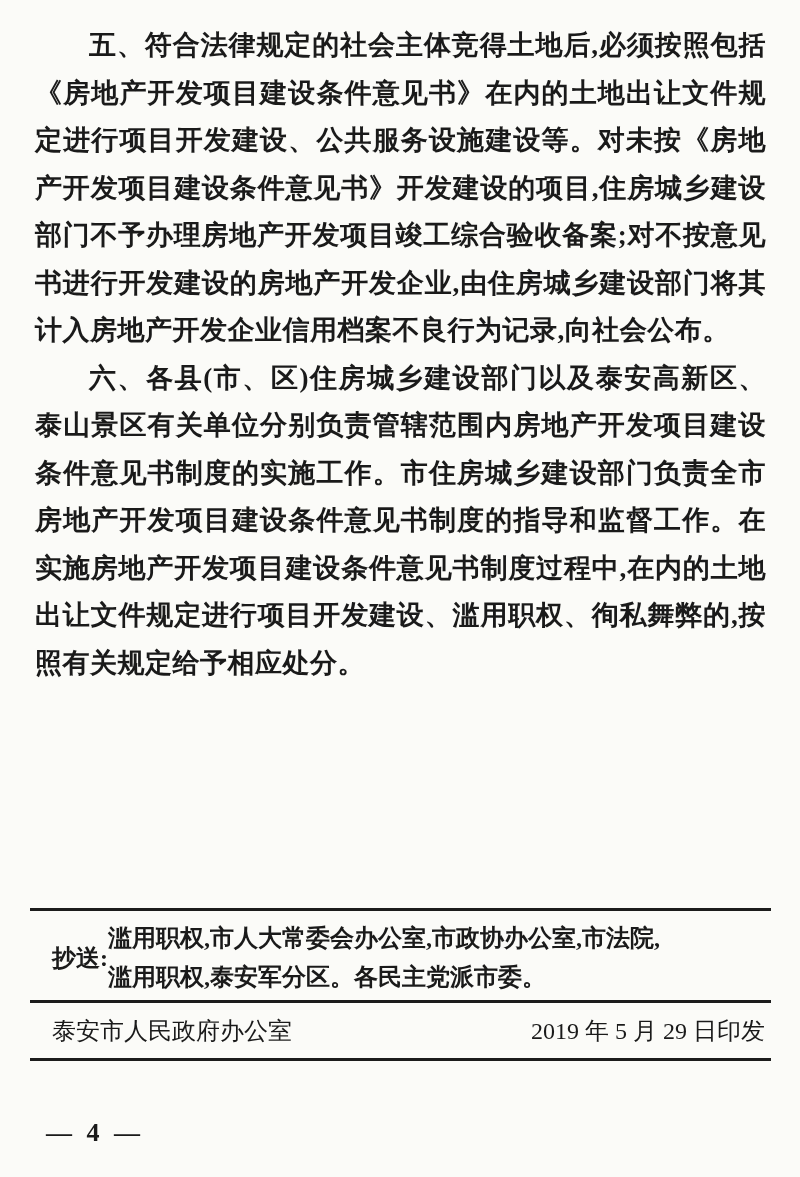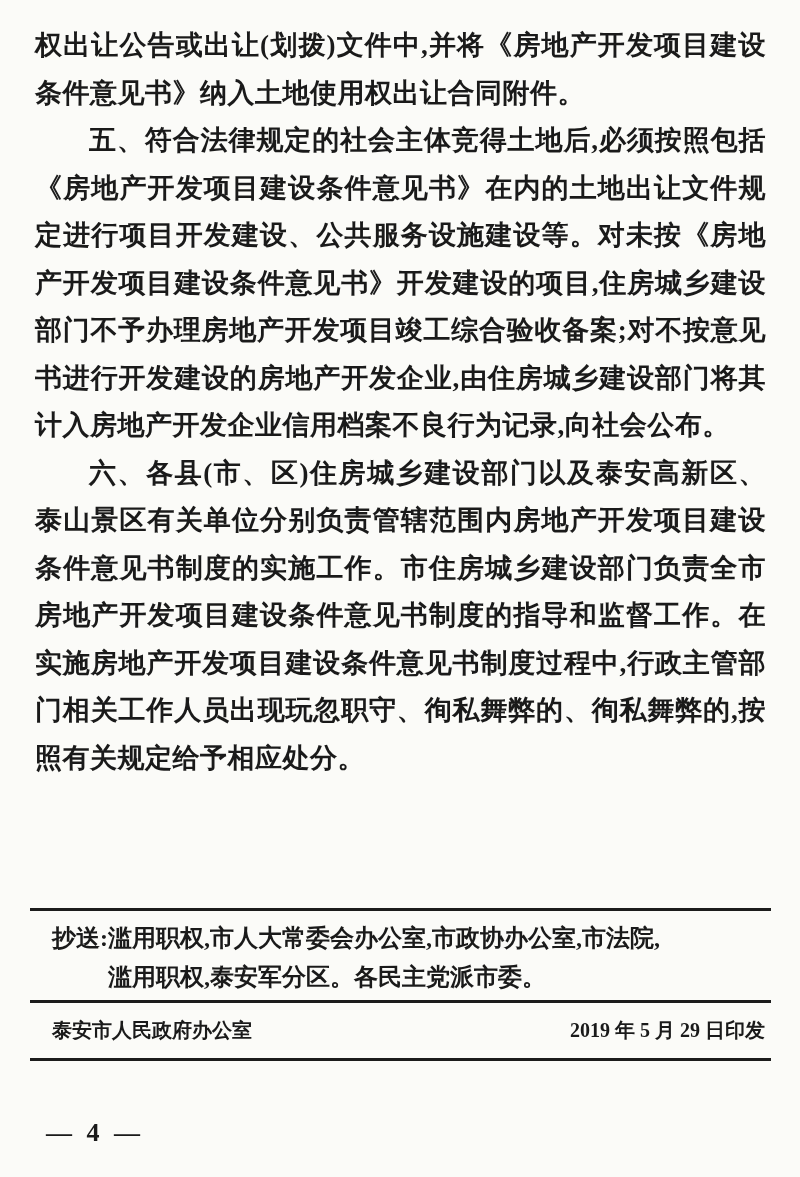--- a/index.html
+++ b/index.html
@@ -39,50 +39,50 @@
   .rule {
     height: 3px;
     background: #1c1c1c;
   }
   .cc-row {
     display: flex;
     padding: 8px 0 0 22px;
     font-size: 24px;
     font-weight: 600;
     line-height: 39px;
+    align-items: center;
   }
   .cc-label { white-space: nowrap; }
   .cc-lines div { white-space: nowrap; }
   .cc-spacer { height: 3px; }
   .issuer-row {
     display: flex;
     justify-content: space-between;
     align-items: center;
     height: 55px;
     padding: 0 6px 0 22px;
-    font-size: 20px;
-    font-weight: 700;
+    font-size: 24px;
+    font-weight: 400;
   }
   .page-number {
     position: absolute;
     left: 46px; top: 1118px;
     font-size: 26px;
     font-weight: 600;
     letter-spacing: 4px;
   }
 </style>
 </head>
 <body>
 
 <div class="page">
 
   <div class="body-text">
-    <p>权出让公告或出让(划拨)文件中,并将《房地产开发项目建设条件意见书》纳入土地使用权出让合同附件。</p>
     <p class="indent">五、符合法律规定的社会主体竞得土地后,必须按照包括《房地产开发项目建设条件意见书》在内的土地出让文件规定进行项目开发建设、公共服务设施建设等。对未按《房地产开发项目建设条件意见书》开发建设的项目,住房城乡建设部门不予办理房地产开发项目竣工综合验收备案;对不按意见书进行开发建设的房地产开发企业,由住房城乡建设部门将其计入房地产开发企业信用档案不良行为记录,向社会公布。</p>
-    <p class="indent">六、各县(市、区)住房城乡建设部门以及泰安高新区、泰山景区有关单位分别负责管辖范围内房地产开发项目建设条件意见书制度的实施工作。市住房城乡建设部门负责全市房地产开发项目建设条件意见书制度的指导和监督工作。在实施房地产开发项目建设条件意见书制度过程中,行政主管部门相关工作人员出现玩忽职守、徇私舞弊的、徇私舞弊的,按照有关规定给予相应处分。</p>
+    <p class="indent">六、各县(市、区)住房城乡建设部门以及泰安高新区、泰山景区有关单位分别负责管辖范围内房地产开发项目建设条件意见书制度的实施工作。市住房城乡建设部门负责全市房地产开发项目建设条件意见书制度的指导和监督工作。在实施房地产开发项目建设条件意见书制度过程中,在内的土地出让文件规定进行项目开发建设、滥用职权、徇私舞弊的,按照有关规定给予相应处分。</p>
   </div>
 
   <div class="bottom-block">
     <div class="rule"></div>
 
     <div class="cc-row">
       <span class="cc-label">抄送:</span>
       <span class="cc-lines">
         <div>滥用职权,市人大常委会办公室,市政协办公室,市法院,</div>
         <div>滥用职权,泰安军分区。各民主党派市委。</div>

